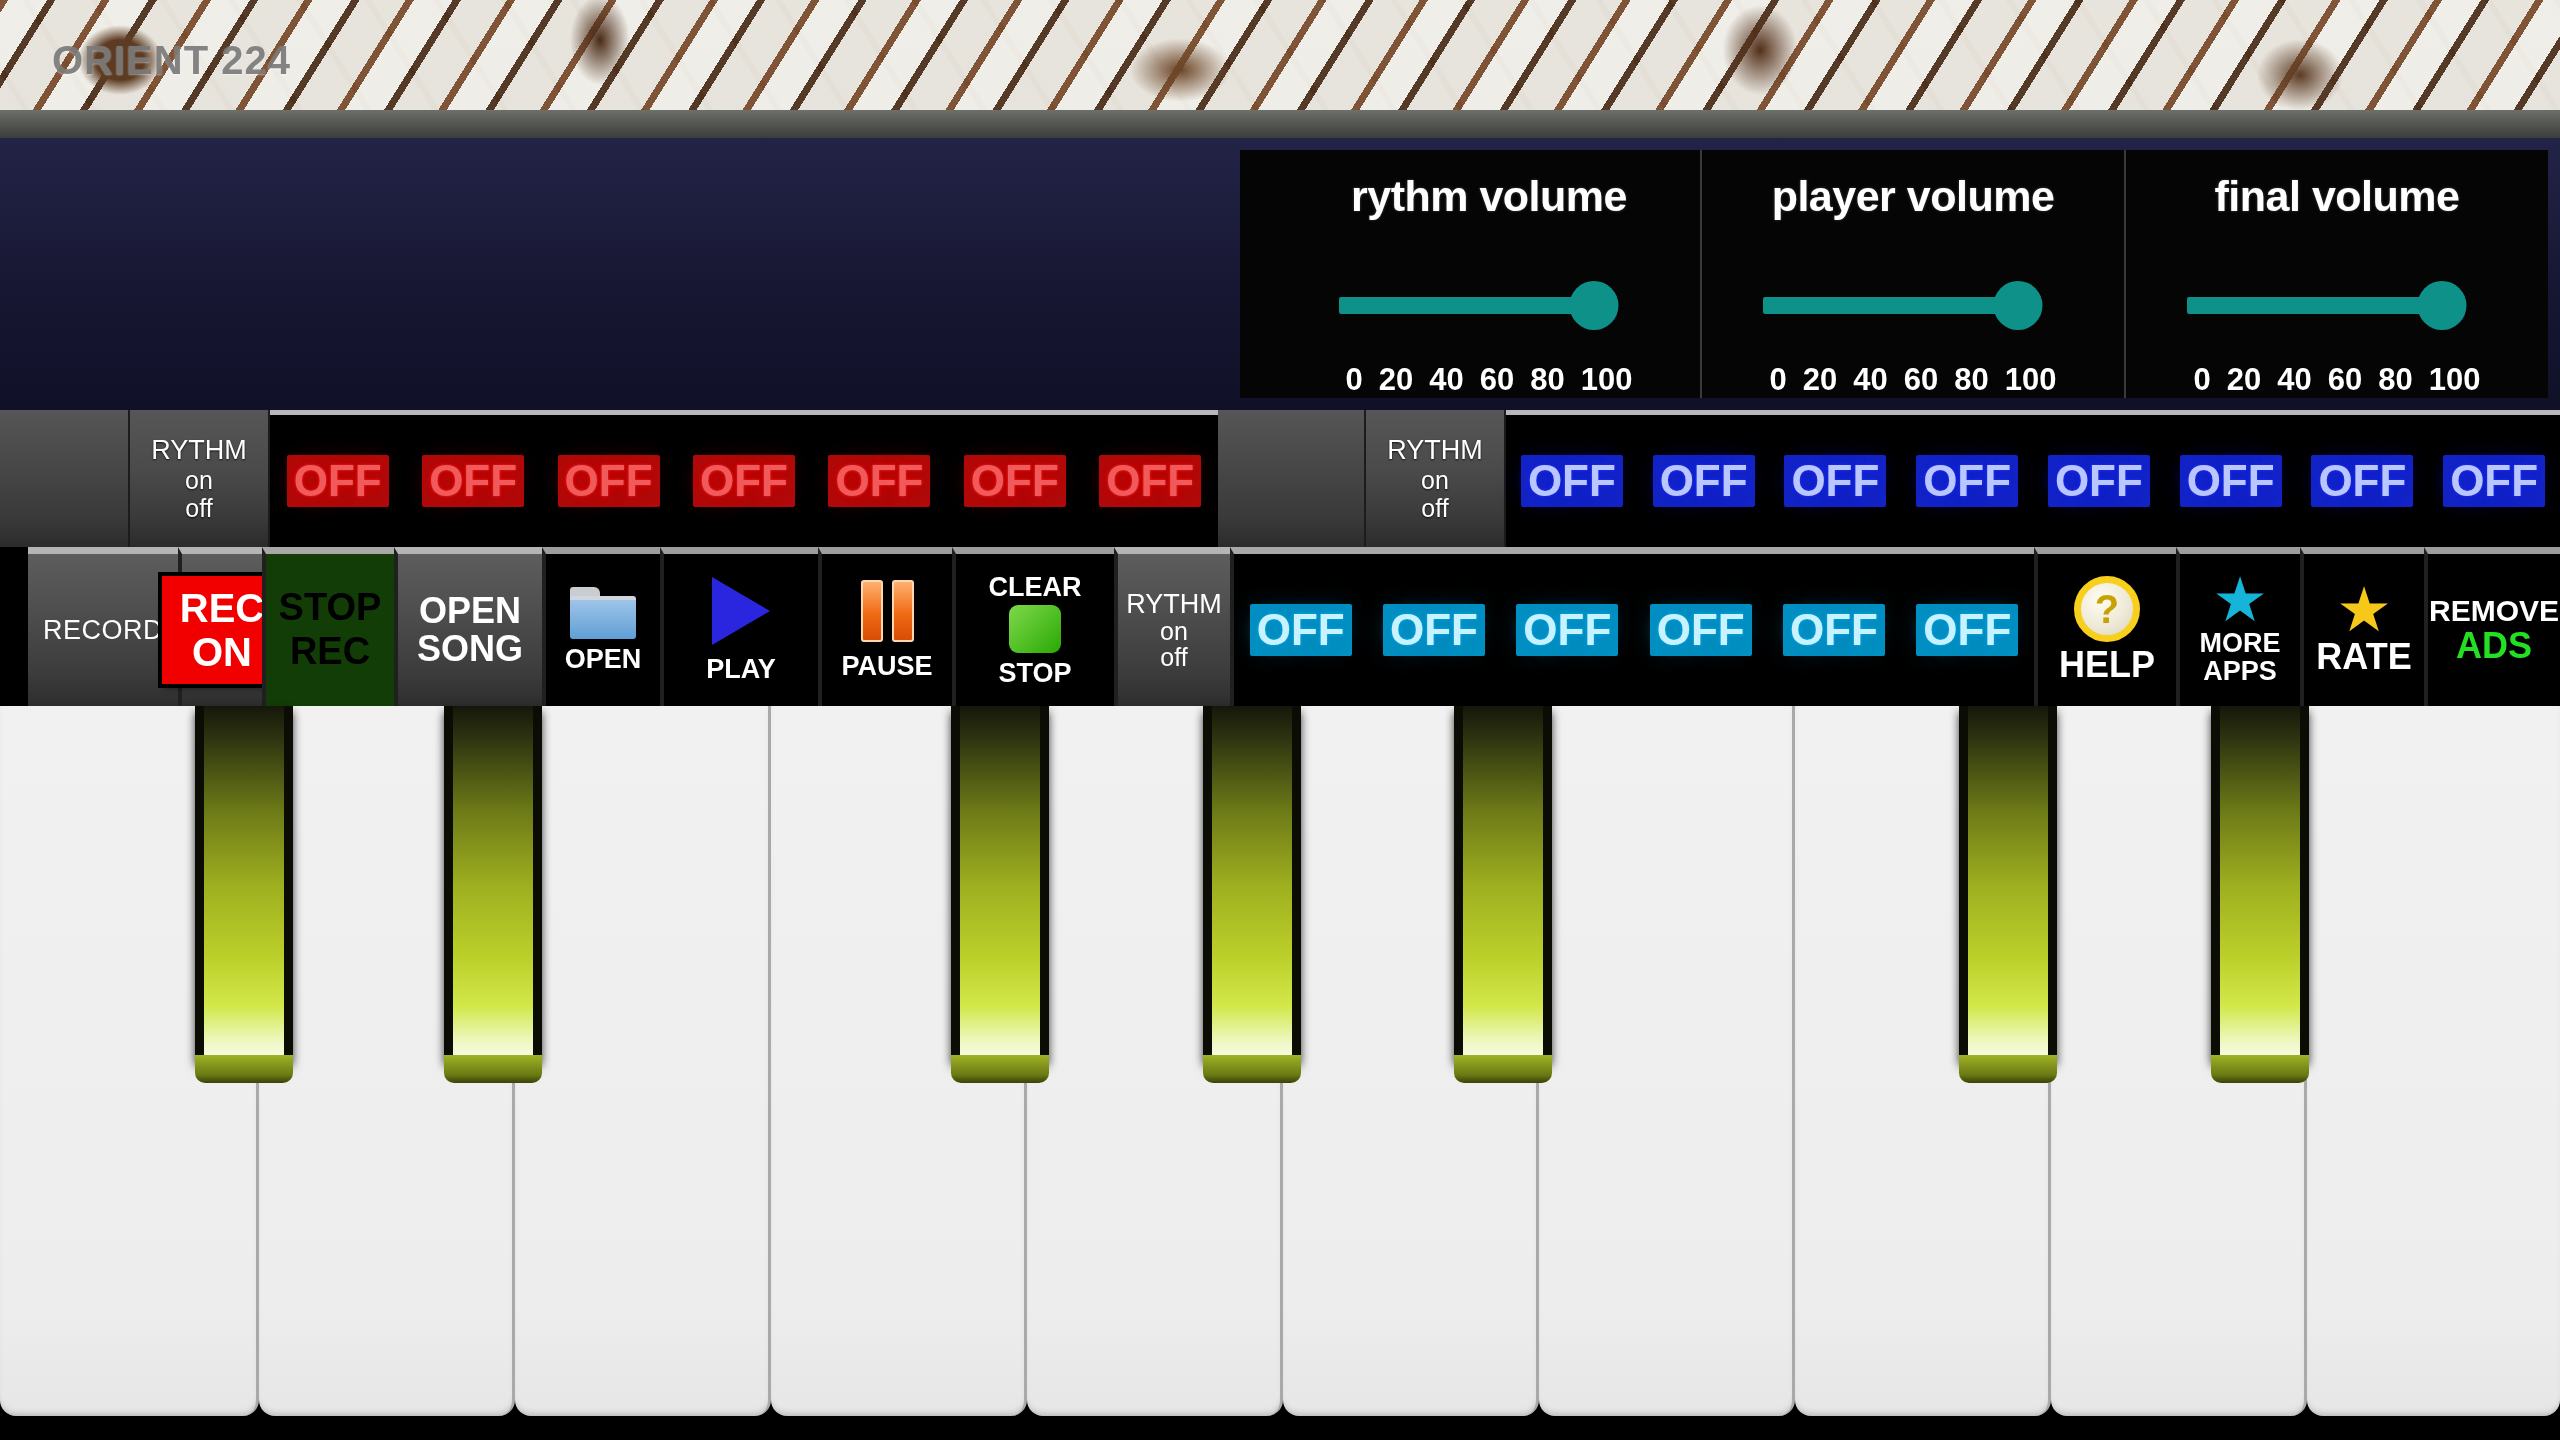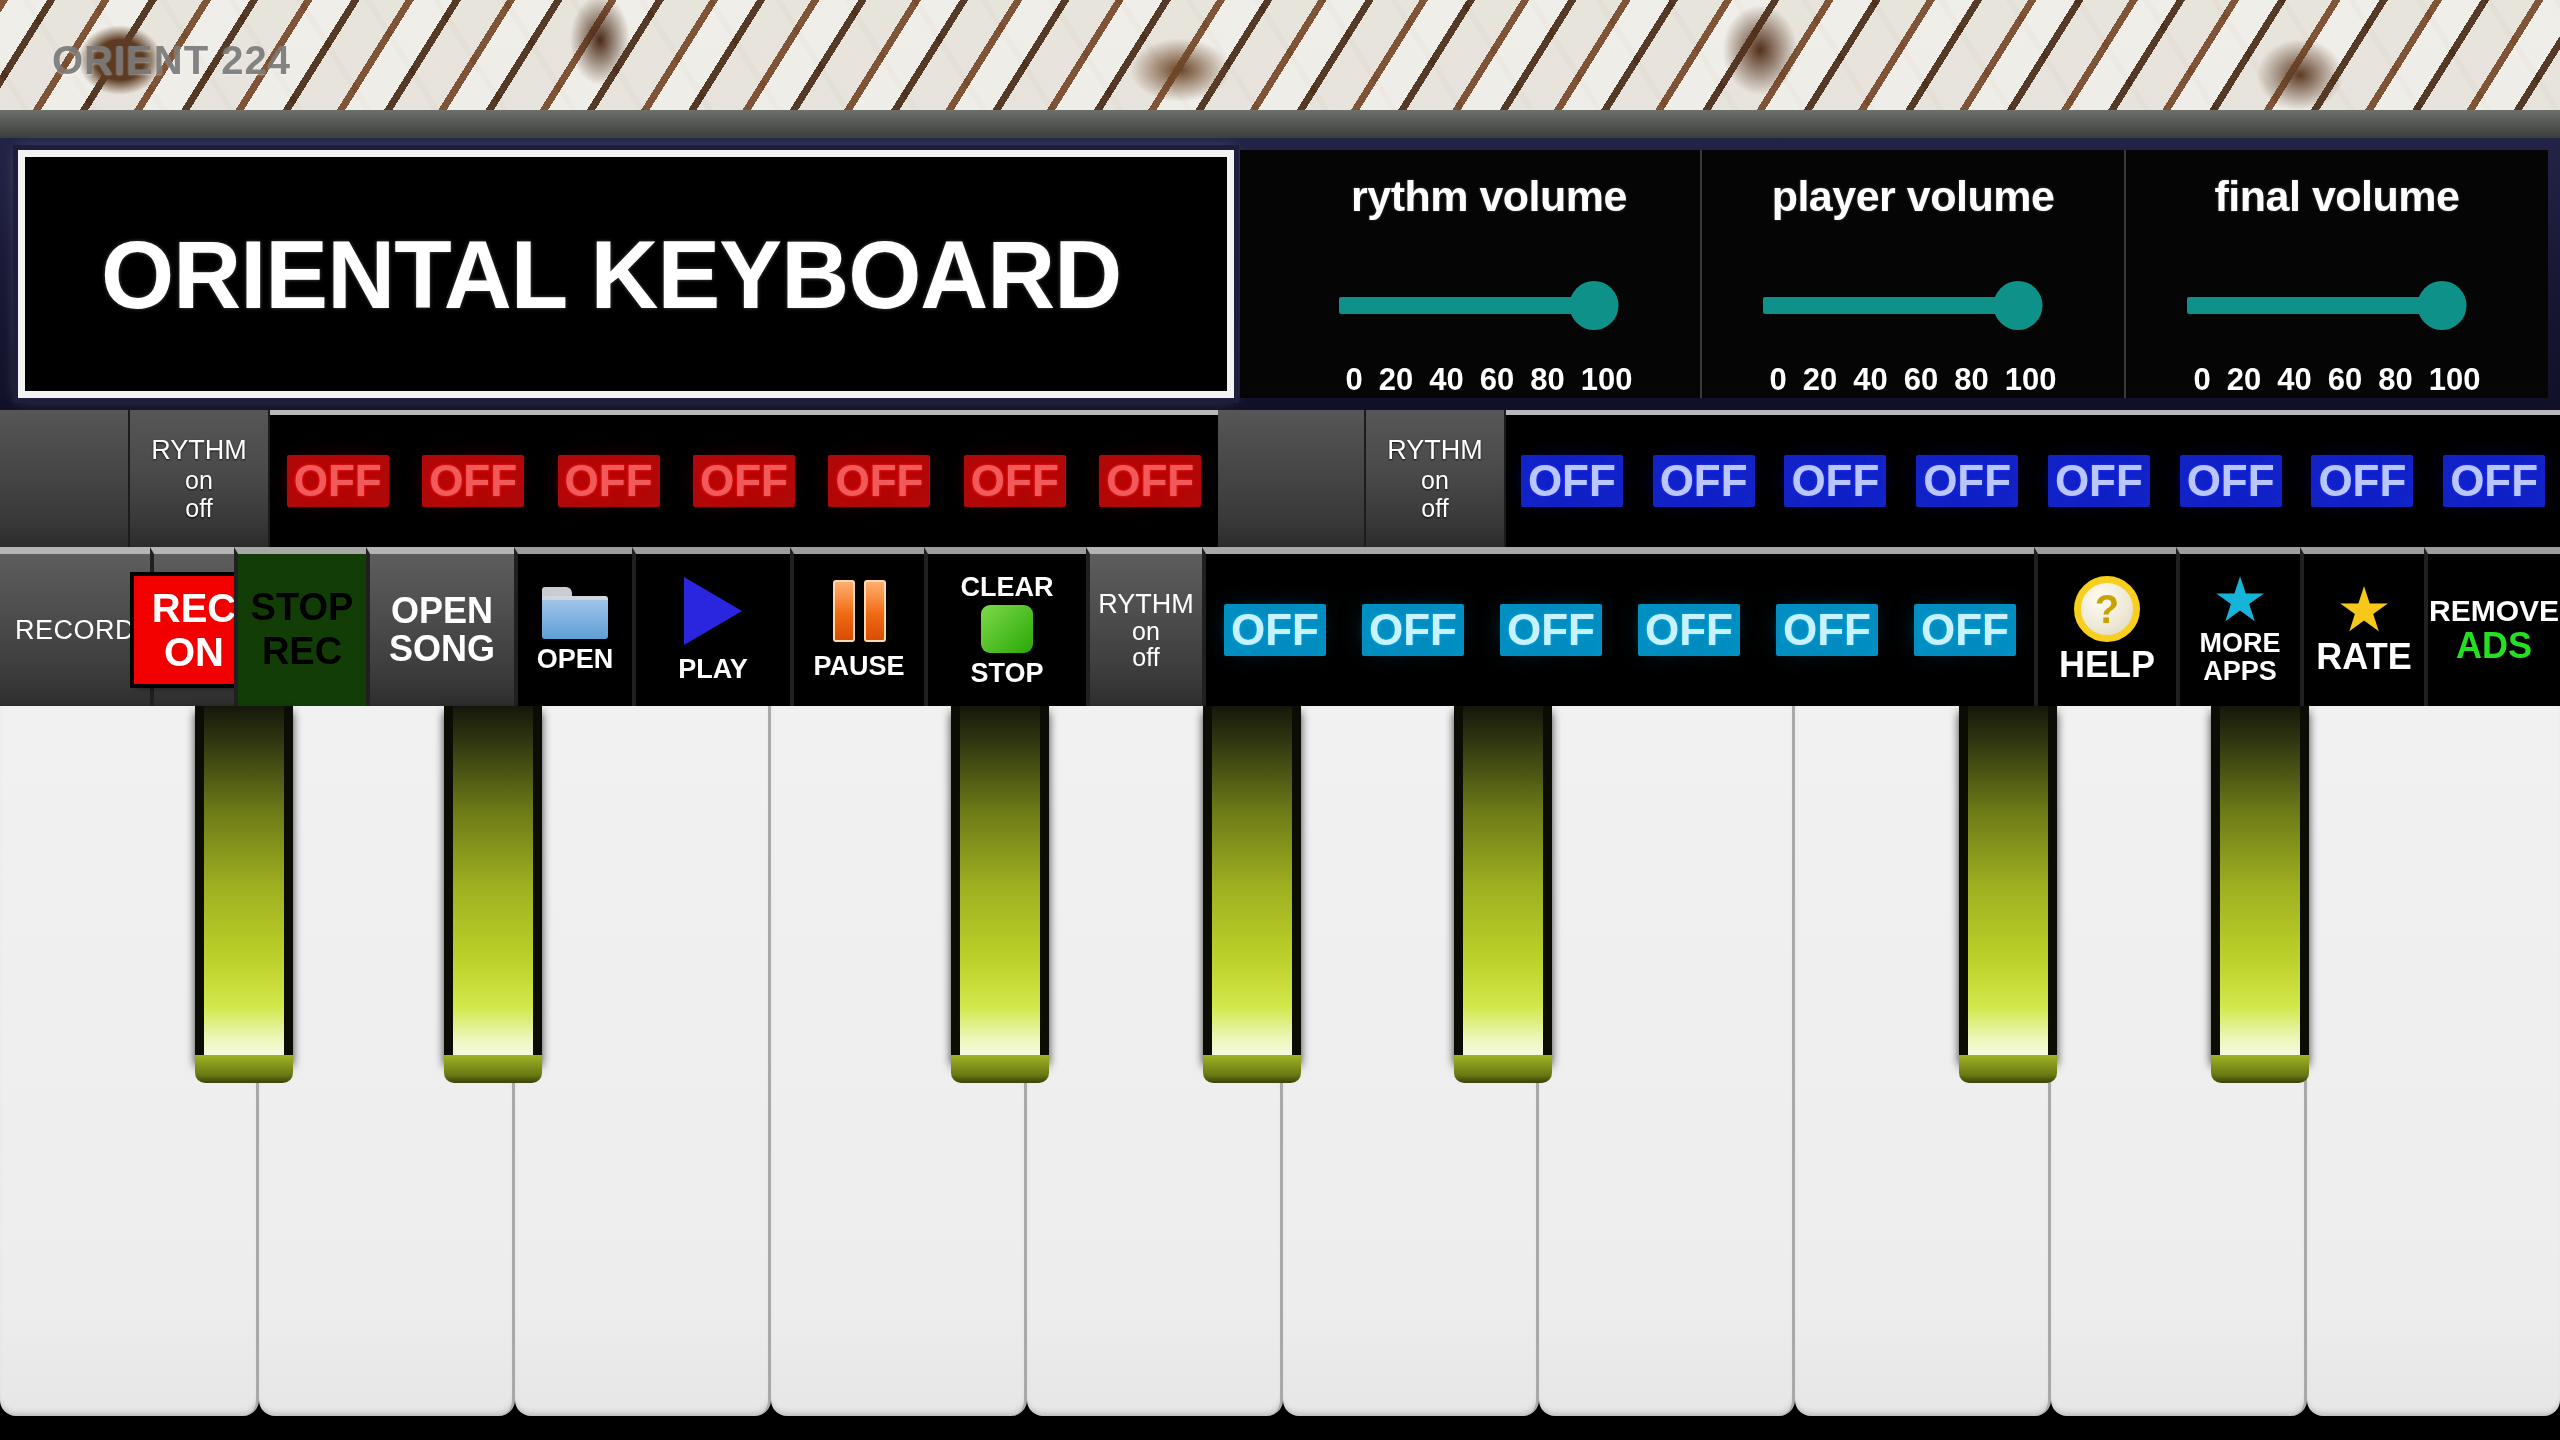--- a/index.html
+++ b/index.html
@@ -245,23 +245,20 @@
 <body>
 
 <div id="app">
 
   <div class="banner">
     <div class="banner-label">ORIENT 224</div>
   </div>
 
   <div class="header">
 
-    <div class="title-plate">
-      <div class="title-text">ORIENTAL KEYBOARD</div>
-    </div>
 
     <div class="sliders">
 
       <div class="slider-panel">
         <div class="slider-title">rythm volume</div>
         <div class="slider-track-wrap">
           <div class="slider-fill" style="width:255px"></div>
           <div class="slider-thumb" style="left:255px"></div>
         </div>
         <div class="slider-ticks">
@@ -345,21 +342,21 @@
       <div class="off-lamp"><span class="lamp-box lamp-blue off-blue">OFF</span></div>
       <div class="off-lamp"><span class="lamp-box lamp-blue off-blue">OFF</span></div>
       <div class="off-lamp"><span class="lamp-box lamp-blue off-blue">OFF</span></div>
       <div class="off-lamp"><span class="lamp-box lamp-blue off-blue">OFF</span></div>
     </div>
 
   </div>
 
   <div class="row-transport">
 
-    <div class="tbtn tbtn-gray" style="width:150px;border-left:none;">
+    <div class="tbtn tbtn-gray" style="width:150px;border-left:none;margin-left:28px;">
       <span class="lbl-rec">RECORD</span>
     </div>
 
     <div class="tbtn tbtn-gray" style="width:84px">
       <div class="rec-on-box">
         <div>REC</div>
         <div>ON</div>
       </div>
     </div>
 

